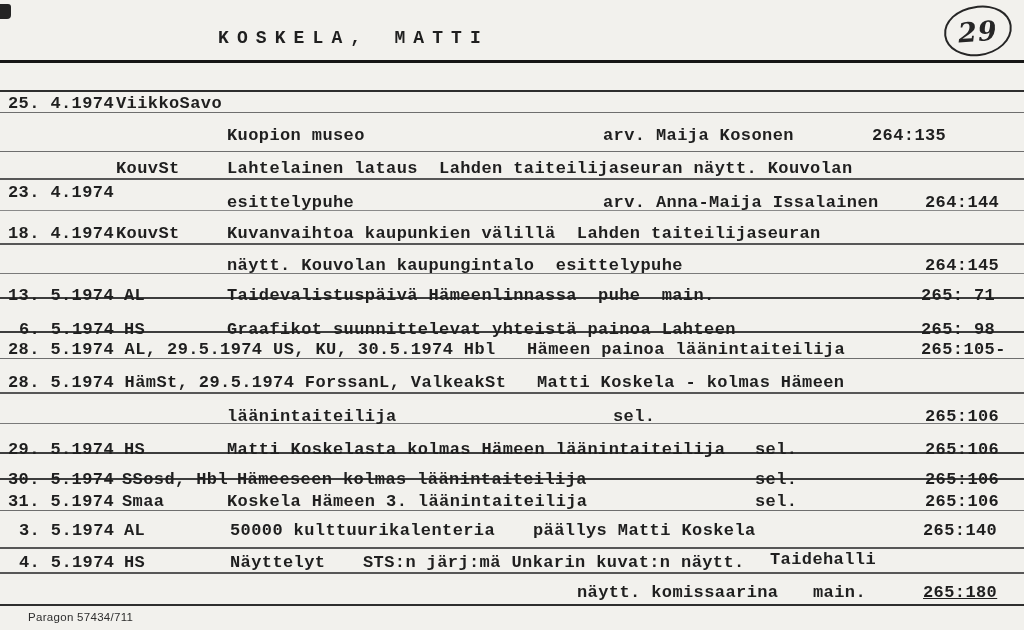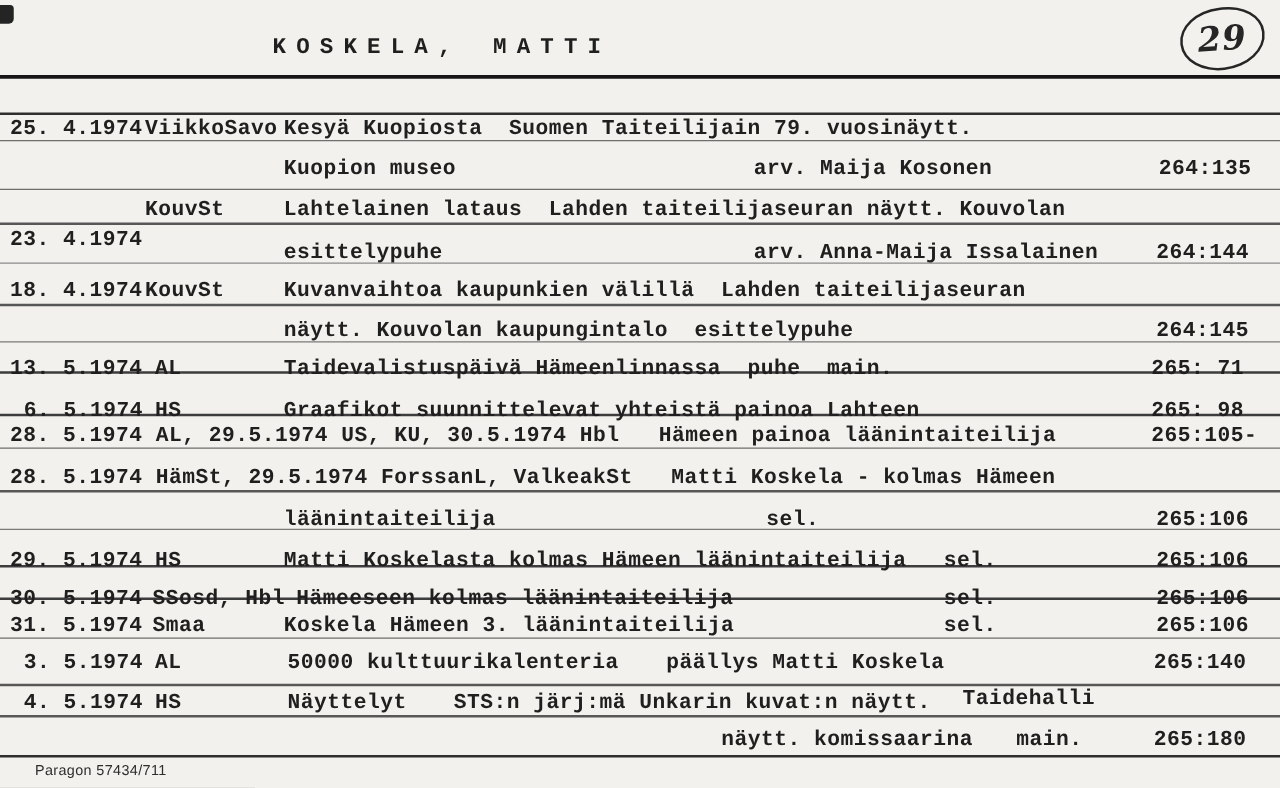--- a/index.html
+++ b/index.html
@@ -69,26 +69,25 @@
       <div class="rule" style="top: 478px; height: 2px; background: rgb(61, 61, 61);"></div>
       <div class="rule" style="top: 510px; height: 1px; background: rgb(110, 110, 110);"></div>
       <div class="rule" style="top: 547px; height: 2px; background: rgb(87, 87, 87);"></div>
       <div class="rule" style="top: 572px; height: 2px; background: rgb(87, 87, 87);"></div>
       <div class="rule" style="top: 604px; height: 2px; background: rgb(46, 46, 46);"></div>
     </div>
   <div id="rows-layer">
       <div class="row" style="top: 94px;">
         <span class="seg" style="left: 8px;">25. 4.1974</span>
         <span class="seg" style="left: 116px;">ViikkoSavo</span>
-        <span class="seg" style="left: 227px;">Kesyä Kuopiosta  Suomen Taiteilijain 79. vuosinäytt.</span>
       </div>
       <div class="row" style="top: 126px;">
         <span class="seg" style="left: 603px;">arv. Maija Kosonen</span>
         <span class="seg" style="left: 227px;">Kuopion museo</span>
-        <span class="seg" style="left: 927px;">264:135</span>
+        <span class="seg" style="left: 872px;">264:135</span>
       </div>
       <div class="row" style="top: 159px;">
         <span class="seg" style="left: 8px; margin-top: 24px;">23. 4.1974</span>
         <span class="seg" style="left: 116px;">KouvSt</span>
         <span class="seg" style="left: 227px;">Lahtelainen lataus  Lahden taiteilijaseuran näytt. Kouvolan</span>
       </div>
       <div class="row" style="top: 193px;">
         <span class="seg" style="left: 227px;">esittelypuhe</span>
         <span class="seg" style="left: 603px;">arv. Anna-Maija Issalainen</span>
         <span class="seg" style="left: 925px;">264:144</span>
@@ -159,17 +158,17 @@
       <div class="row" style="top: 553px;">
         <span class="seg" style="left: 19px;">4. 5.1974</span>
         <span class="seg" style="left: 124px;">HS</span>
         <span class="seg" style="left: 230px;">Näyttelyt</span>
         <span class="seg" style="left: 363px;">STS:n järj:mä Unkarin kuvat:n näytt.</span>
         <span class="seg raised" style="left: 770px;">Taidehalli</span>
       </div>
       <div class="row" style="top: 583px;">
         <span class="seg" style="left: 577px;">näytt. komissaarina</span>
         <span class="seg" style="left: 813px;">main.</span>
-        <span class="seg" style="left: 923px;">265:180</span>
+        <span class="seg" style="left: 923px; text-decoration: underline;">265:180</span>
       </div>
     </div>
   <div class="footer-imprint">Paragon 57434/711</div>
 </div>
 
 </body></html>

